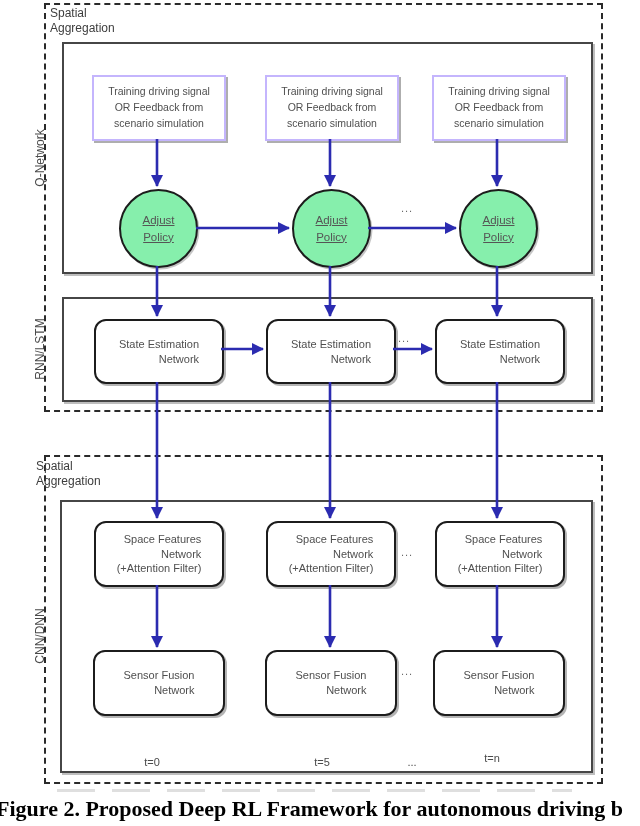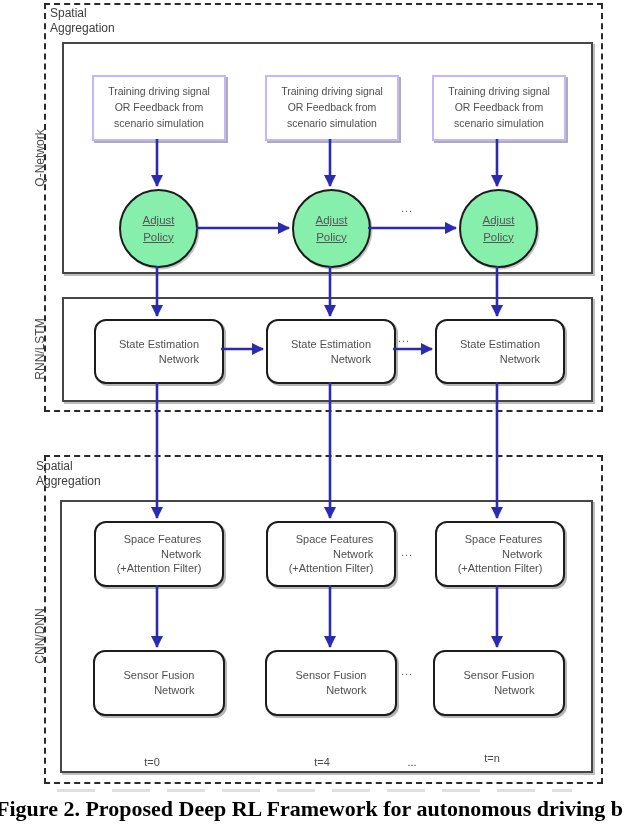--- a/index.html
+++ b/index.html
@@ -103,21 +103,21 @@
 Network</div>
   <div class="round-node" style="left:433px;top:650px;width:128px;height:62px;">Sensor Fusion
 Network</div>
 
   <div class="dots" style="left:401px;top:202px;">...</div>
   <div class="dots" style="left:398px;top:332px;">...</div>
   <div class="dots" style="left:401px;top:546px;">...</div>
   <div class="dots" style="left:401px;top:665px;">...</div>
 
   <div class="tlabel" style="left:130px;top:756px;">t=0</div>
-  <div class="tlabel" style="left:300px;top:756px;">t=4</div>
+  <div class="tlabel" style="left:300px;top:756px;">t=5</div>
   <div class="tlabel" style="left:390px;top:756px;">...</div>
   <div class="tlabel" style="left:470px;top:752px;">t=n</div>
 
   <svg class="arrows" width="640" height="826">
     <defs>
       <marker id="ah" viewBox="0 0 12 12" refX="11" refY="6" markerWidth="12" markerHeight="12" markerUnits="userSpaceOnUse" orient="auto">
         <path class="head" d="M0,0 L12,6 L0,12 Z"></path>
       </marker>
     </defs>
 

